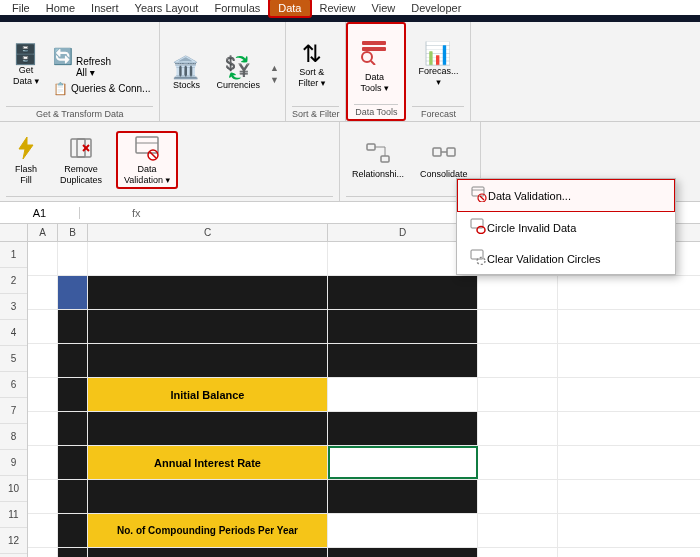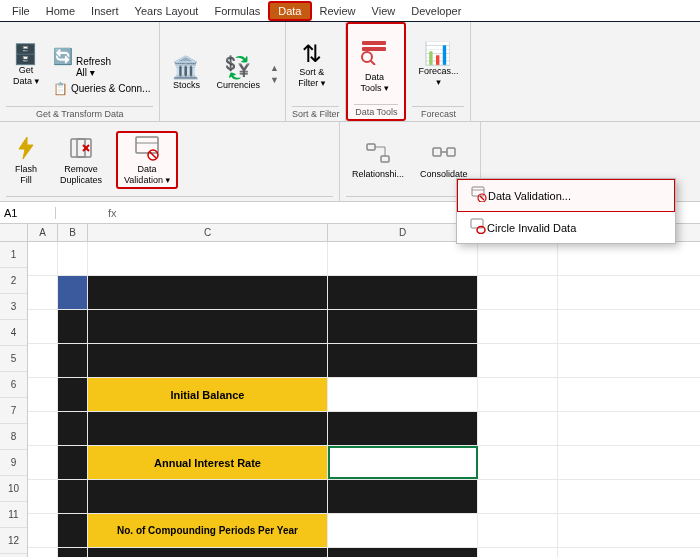--- a/index.html
+++ b/index.html
@@ -3,21 +3,21 @@
   <meta charset="utf-8">
   <style>
     * { margin: 0; padding: 0; box-sizing: border-box; }
     body { font-family: 'Segoe UI', Arial, sans-serif; font-size: 11px; background: #fff; width: 700px; height: 557px; overflow: hidden; }
 
     
     .menu-bar {
       display: flex;
       align-items: center;
       background: #fff;
-      border-bottom: 1px solid #0f172a;
+      border-bottom: 7px solid #0f172a;
       padding: 2px 4px;
       height: 22px;
     }
     .menu-item {
       padding: 2px 8px;
       cursor: pointer;
       font-size: 11px;
       color: #333;
       border-radius: 3px;
     }
@@ -124,25 +124,25 @@
 
     
     .formula-bar {
       display: flex;
       align-items: center;
       height: 22px;
       border-bottom: 1px solid #ccc;
       background: #fff;
     }
     .name-box {
-      width: 56px;
+      width: 80px;
       border-right: 1px solid #ccc;
       padding: 0 4px;
       font-size: 11px;
-      text-align: left;
+      text-align: center;
     }
     .formula-icon {
       padding: 0 4px;
       font-size: 11px;
       color: #666;
       margin-left: 48px;
     }
     .formula-input {
       flex: 1;
       font-size: 11px;
@@ -390,20 +390,29 @@
       <span>Data Validation...</span>
     </div>
     <div class="dv-item">
       <span class="dv-item-icon">
         <svg width="16" height="16" viewBox="0 0 16 16">
           <rect x="1" y="1" width="12" height="9" rx="1" fill="none" stroke="#888" stroke-width="1"></rect>
           <ellipse cx="11" cy="12" rx="4" ry="3.5" fill="none" stroke="#c00" stroke-width="1.5"></ellipse>
         </svg>
       </span>
       <span>Circle Invalid Data</span>
+    </div>
+    <div class="dv-item">
+      <span class="dv-item-icon">
+        <svg width="16" height="16" viewBox="0 0 16 16">
+          <rect x="1" y="1" width="12" height="9" rx="1" fill="none" stroke="#888" stroke-width="1"></rect>
+          <ellipse cx="11" cy="12" rx="4" ry="3.5" fill="none" stroke="#888" stroke-width="1.5" stroke-dasharray="2,2"></ellipse>
+        </svg>
+      </span>
+      <span>Clear Validation Circles</span>
     </div>
   </div>
 </div>
 
 <div class="formula-bar">
   <div class="name-box">A1</div>
   <span class="formula-icon">fx</span>
   <input class="formula-input" type="text" value="" style="">
 </div>
 

